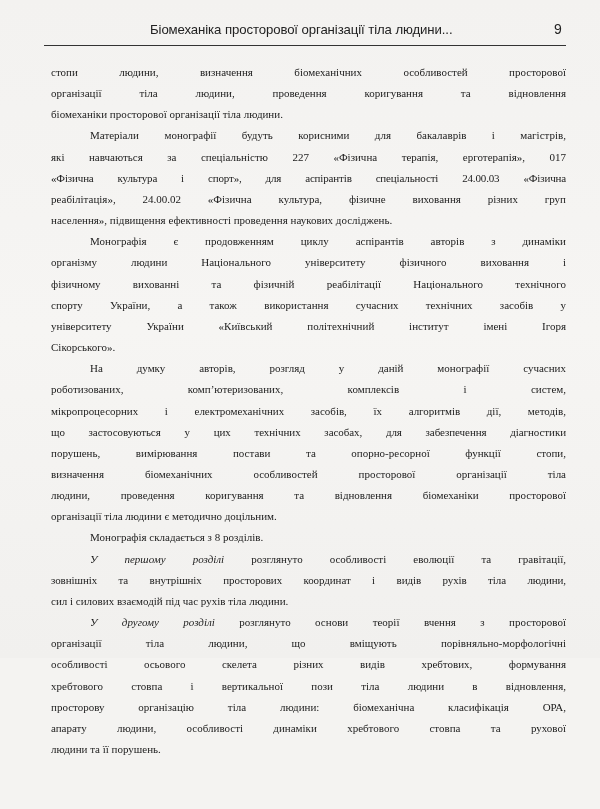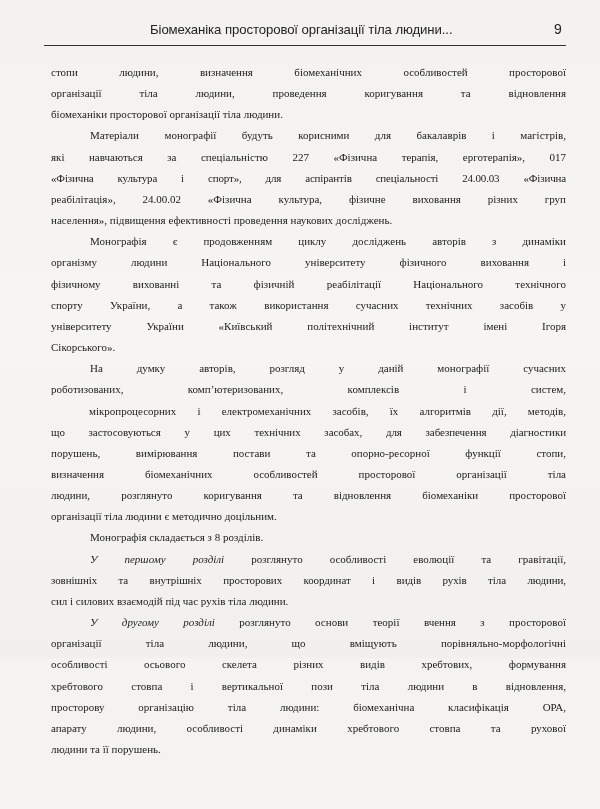--- a/index.html
+++ b/index.html
@@ -56,36 +56,36 @@
 
     <p>
       <span class="line" style="padding-left:39px">Матеріали монографії будуть корисними для бакалаврів і магістрів,</span>
       <span class="line">які навчаються за спеціальністю 227 «Фізична терапія, ерготерапія», 017</span>
       <span class="line" style="letter-spacing: -0.147171px;">«Фізична культура і спорт», для аспірантів спеціальності 24.00.03 «Фізична</span>
       <span class="line">реабілітація», 24.00.02 «Фізична культура, фізичне виховання різних груп</span>
       <span class="line last">населення», підвищення ефективності проведення наукових досліджень.</span>
     </p>
 
     <p>
-      <span class="line" style="padding-left:39px">Монографія є продовженням циклу досліджень авторів з динаміки</span>
+      <span class="line" style="padding-left:39px">Монографія є продовженням циклу аспірантів авторів з динаміки</span>
       <span class="line">організму людини Національного університету фізичного виховання і</span>
       <span class="line">фізичному вихованні та фізичній реабілітації Національного технічного</span>
       <span class="line">спорту України, а також використання сучасних технічних засобів у</span>
       <span class="line">університету України «Київський політехнічний інститут імені Ігоря</span>
       <span class="line last">Сікорського».</span>
     </p>
 
     <p>
       <span class="line" style="padding-left:39px">На думку авторів, розгляд у даній монографії сучасних</span>
       <span class="line">роботизованих, комп’ютеризованих, комплексів і систем,</span>
-      <span class="line" style="letter-spacing: -0.0162671px; margin-left: 38px;">мікропроцесорних і електромеханічних засобів, їх алгоритмів дії, методів,</span>
+      <span class="line" style="letter-spacing: -0.0162671px;">мікропроцесорних і електромеханічних засобів, їх алгоритмів дії, методів,</span>
       <span class="line" style="letter-spacing: -0.0721831px;">що застосовуються у цих технічних засобах, для забезпечення діагностики</span>
       <span class="line">порушень, вимірювання постави та опорно-ресорної функції стопи,</span>
       <span class="line">визначення біомеханічних особливостей просторової організації тіла</span>
-      <span class="line" style="letter-spacing: -0.0101902px;">людини, розглянуто коригування та відновлення біомеханіки просторової</span>
+      <span class="line" style="letter-spacing: -0.0101902px;">людини, проведення коригування та відновлення біомеханіки просторової</span>
       <span class="line last">організації тіла людини є методично доцільним.</span>
     </p>
 
     <p>
       <span class="line last" style="padding-left:39px">Монографія складається з 8 розділів.</span>
     </p>
 
     <p>
       <span class="line" style="padding-left: 39px; letter-spacing: -0.000244141px;"><em>У першому розділі</em><span style="white-space: pre;"> розглянуто особливості еволюції та гравітації,</span></span>
       <span class="line" style="letter-spacing: -0.0850694px;">зовнішніх та внутрішніх просторових координат і видів рухів тіла людини,</span>

